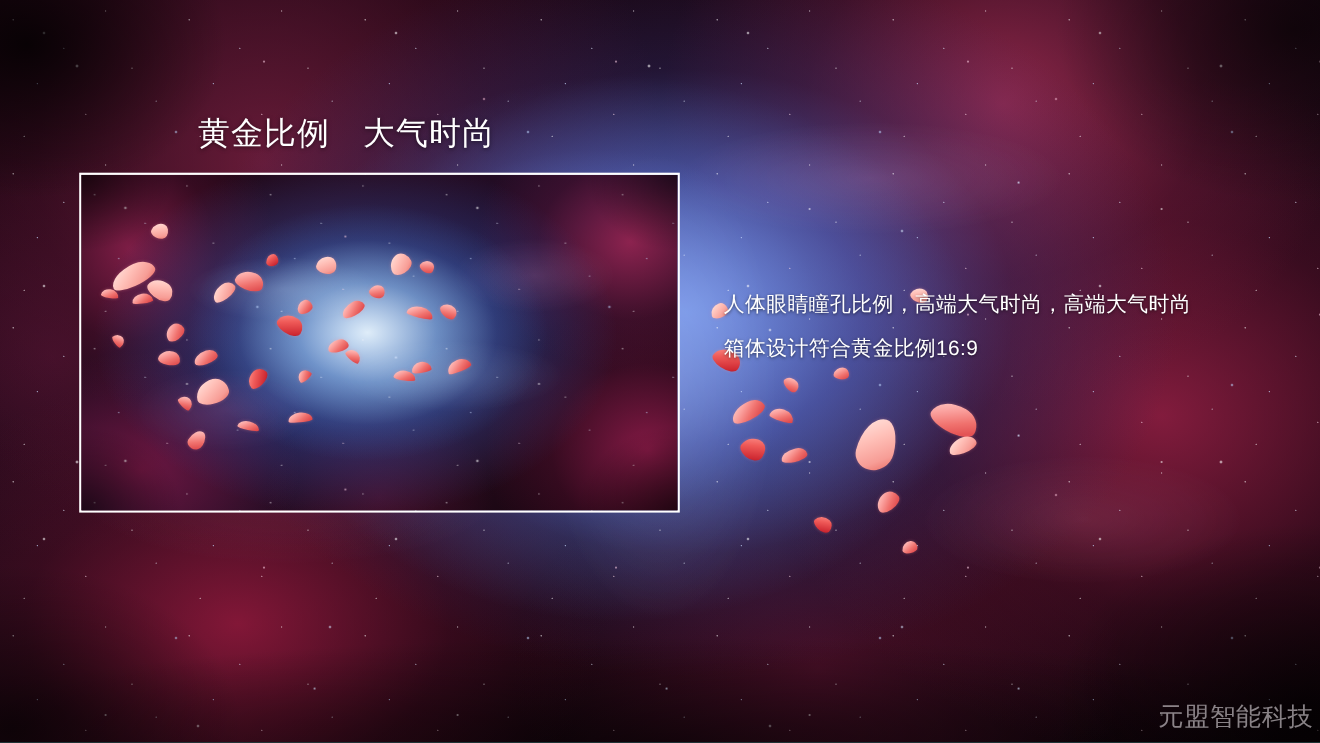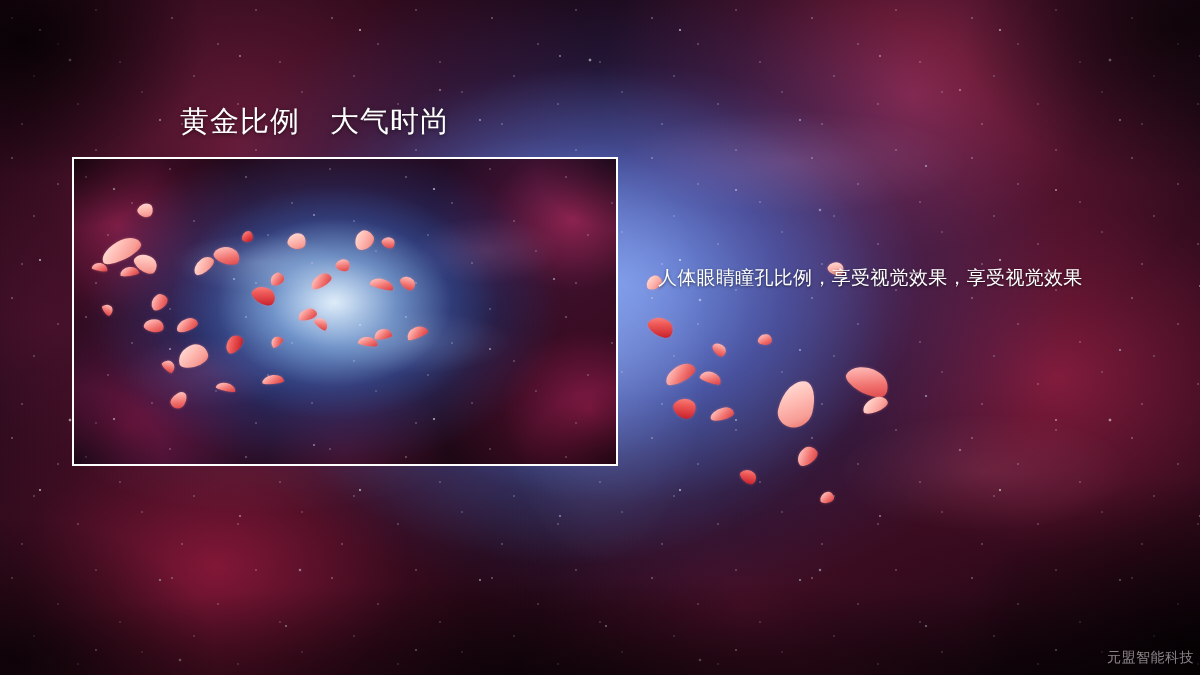--- a/index.html
+++ b/index.html
@@ -164,21 +164,21 @@
     line-height:40px;
     color:#ffffff;
     white-space:nowrap;
     letter-spacing:.3px;
     text-shadow:0 1px 3px rgba(0,0,0,.6);
   }
 
   #watermark {
     position:absolute;
     right:6px; bottom:8px;
-    font-size:14px;
+    font-size:23px;
     color:rgba(216,210,214,.62);
     letter-spacing:.5px;
   }
 </style>
 </head>
 <body>
 
 <div id="slide">
 
   <div class="bg-layer neb-base"></div>
@@ -245,18 +245,19 @@
       <div class="petal pale" style="left: 780px; top: 380px; width: 34px; height: 48px; transform: rotate(14deg);"></div>
       <div class="petal" style="left: 796px; top: 448px; width: 22px; height: 16px; transform: rotate(-34deg);"></div>
       <div class="petal" style="left: 846px; top: 368px; width: 44px; height: 26px; transform: rotate(30deg);"></div>
       <div class="petal pale" style="left: 862px; top: 398px; width: 26px; height: 14px; transform: rotate(-20deg);"></div>
       <div class="petal" style="left: 758px; top: 334px; width: 14px; height: 11px; transform: rotate(8deg);"></div>
       <div class="petal deep" style="left: 740px; top: 470px; width: 17px; height: 13px; transform: rotate(44deg);"></div>
       <div class="petal" style="left: 820px; top: 492px; width: 14px; height: 11px; transform: rotate(-8deg);"></div>
     </div>
 
   <div id="body-copy">
-    <div class="copy-line">人体眼睛瞳孔比例，享受视觉效果，享受视觉效果</div>
+    <div class="copy-line">人体眼睛瞳孔比例，高端大气时尚，高端大气时尚</div>
+    <div class="copy-line">箱体设计符合黄金比例16:9</div>
   </div>
 
   <div id="watermark">元盟智能科技</div>
 
 </div>
 
 </body></html>

